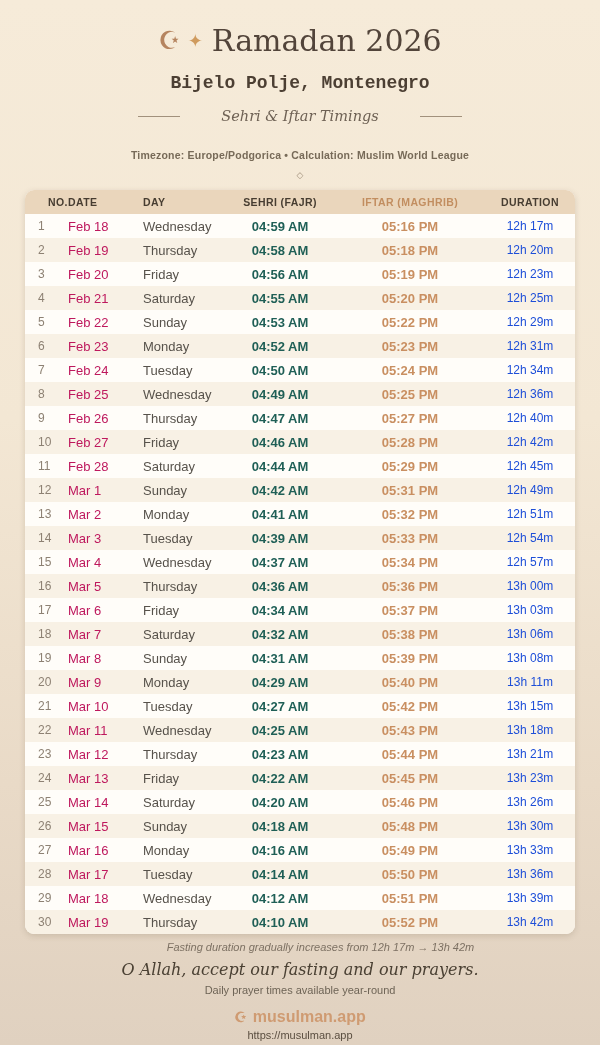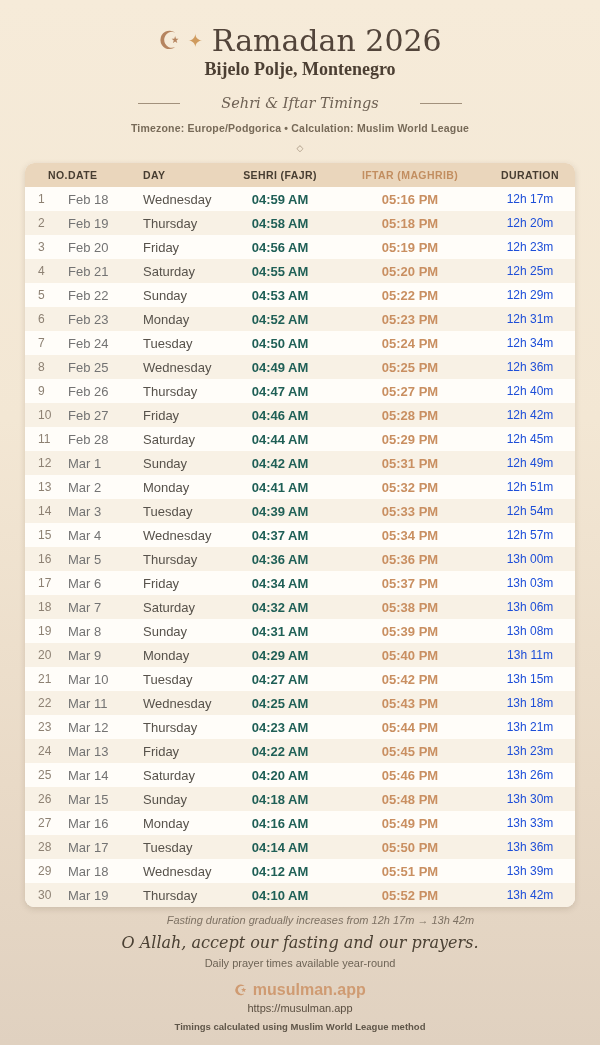--- a/index.html
+++ b/index.html
@@ -10,46 +10,46 @@
     background: linear-gradient(180deg, #f6ebd9 0%, #f3e7d4 40%, #e9dac7 75%, #e0d1c0 100%);
     overflow: hidden;
   }
   .page { width: 600px; height: 903px; text-align: center; }
 
   
   .hdr { padding-top: 24px; }
   .title-line { font-family: "DejaVu Serif", serif; font-size: 30px; color: #52443a; line-height: 34px; font-weight: 400; }
   .crescent { color: #b5845f; font-size: 25px; margin-right: 7px; vertical-align: 2px; }
   .star4 { color: #cf9b5e; font-size: 18px; margin-right: 9px; vertical-align: 4px; }
-  .location { font-family: Liberation Serif, serif; font-size: 18px; font-weight: bold; color: #4c3f33; margin-top: 1px; }
+  .location { font-family: Liberation Mono, monospace; font-size: 18px; font-weight: bold; color: #4c3f33; margin-top: 15px; }
   .subtitle-row { display: flex; align-items: center; justify-content: center; margin-top: 15px; gap: 28px; }
   .subtitle-row .rule { width: 42px; height: 1px; background: #a2917c; }
   .subtitle { font-family: "DejaVu Serif", serif; font-style: italic; font-size: 14.5px; color: #6e6154; margin: 0 13px; }
-  .meta { font-size: 10.5px; font-weight: 600; color: #776a58; margin-top: 11px; letter-spacing: .2px; }
+  .meta { font-size: 10.5px; font-weight: 600; color: #776a58; margin-top: 25px; letter-spacing: .2px; }
   .ornament { font-size: 9px; color: #a2917c; margin-top: 9px; }
 
   
   .card {
     width: 550px; margin: 10px auto 0 auto;
     background: #fffdf9; border-radius: 9px; overflow: hidden;
     box-shadow: 0 2px 6px rgba(90, 70, 50, .18);
   }
   table { width: 550px; border-collapse: collapse; table-layout: fixed; }
   thead th {
     background: #ead6bc; height: 24px; font-size: 10.5px; font-weight: bold;
     color: #473d31; letter-spacing: .4px; text-align: left;
   }
   th.c-no { padding-left: 23px; }
   th.c-date { padding-left: 3px; }
   th.c-sehri, th.c-iftar, th.c-dur { text-align: center; }
   th.c-iftar { color: #c28e60; }
   tbody td { height: 24px; font-size: 13px; color: #57524b; text-align: left; }
   tbody tr:nth-child(even) { background: #f8f1e5; }
   td.c-no { padding-left: 13px; font-size: 12px; color: #8d8173; }
-  td.c-date { padding-left: 3px; color: #737373; }
+  td.c-date { padding-left: 3px; color: #be185d; }
   td.c-day { color: #57524b; }
   td.c-sehri { text-align: center; font-weight: bold; color: #1f5f56; }
   td.c-iftar { text-align: center; font-weight: bold; color: #c98f61; }
   td.c-dur { text-align: center; font-size: 12px; color: #1d4ed8; }
 
   
   .ftr { margin-top: 7px; }
   .fast-note { font-size: 11px; font-style: italic; color: #7d7163; padding-left: 41px; }
   .dua { font-family: "DejaVu Serif", serif; font-style: italic; font-size: 16px; color: #4a4033; margin-top: 7px; }
   .avail { font-size: 11px; color: #6e6456; margin-top: 5px; }

